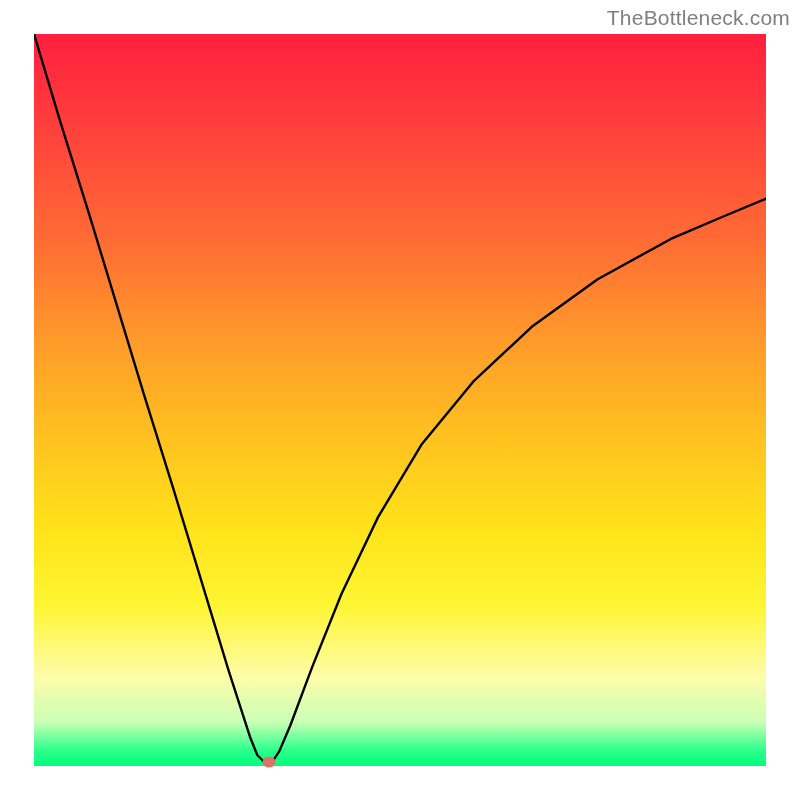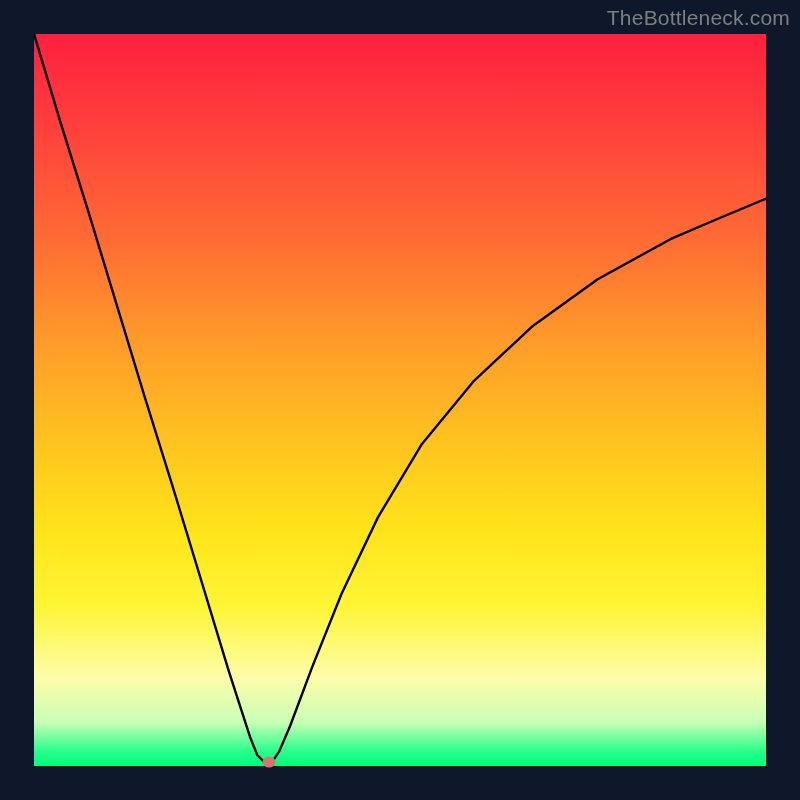--- a/index.html
+++ b/index.html
@@ -8,21 +8,21 @@
     width: 800px;
     height: 800px;
     background: #000;
     font-family: Arial, Helvetica, sans-serif;
     overflow: hidden;
   }
   .frame {
     position: relative;
     width: 800px;
     height: 800px;
-    background: #0f172a;
+    background: #ffffff;
   }
   .plot {
     position: absolute;
     left: 34px;
     top: 34px;
     width: 732px;
     height: 732px;
     
     background: linear-gradient(
       to bottom,

